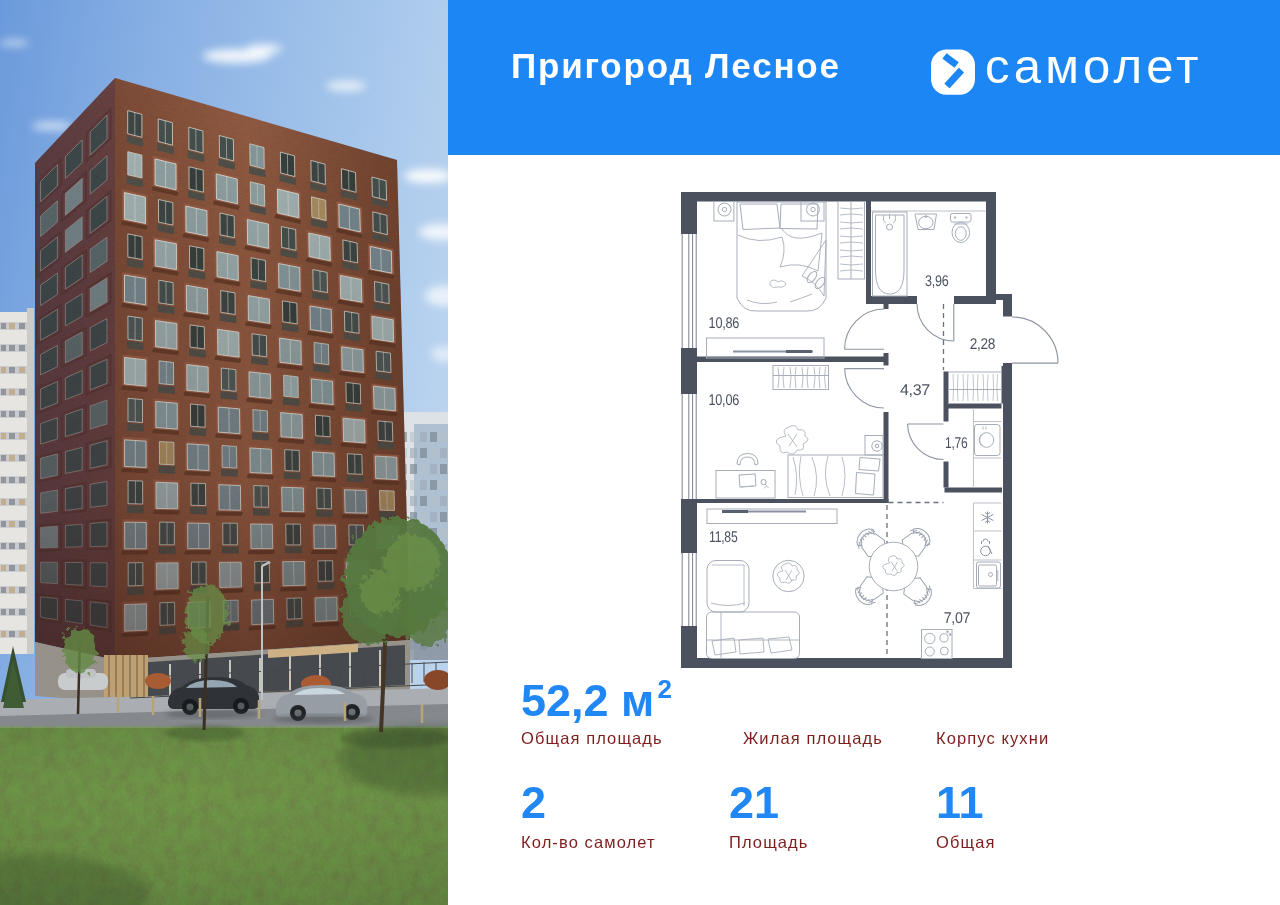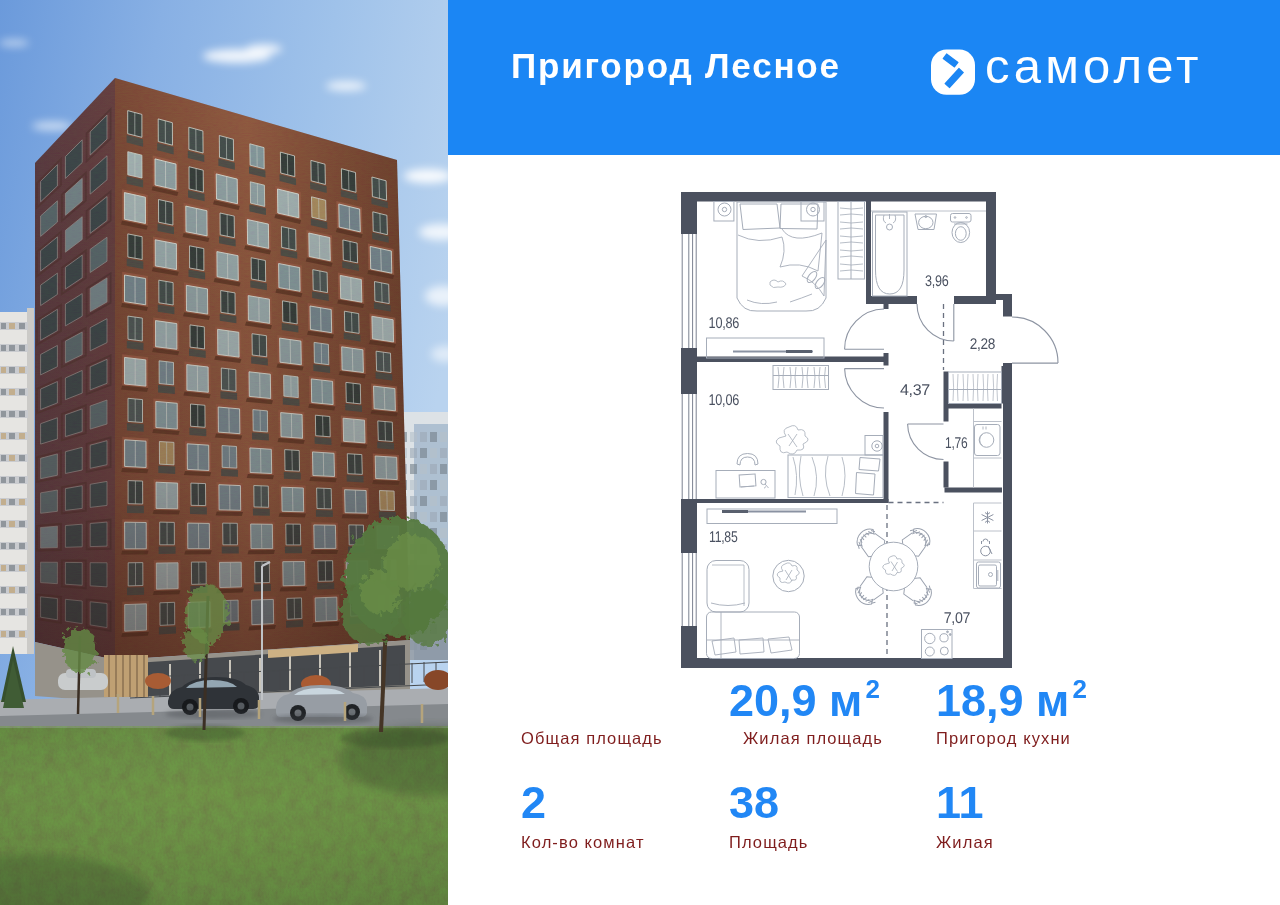--- a/index.html
+++ b/index.html
@@ -1200,29 +1200,28 @@
 
 <text x="708.5" y="405" textLength="30.5" lengthAdjust="spacingAndGlyphs">10,06</text>
 
 <text x="709" y="541.5" textLength="28.5" lengthAdjust="spacingAndGlyphs">11,85</text>
 
 <text x="943.7" y="622.5" textLength="26.5" lengthAdjust="spacingAndGlyphs">7,07</text>
 </g>
 
 </svg>
 
+<div class="num" style="left:521px;top:675px">52,2 м<sup>2</sup></div>
 <div class="lbl" style="left:521px;top:729px">Общая площадь</div>
 
-<div class="num" style="left:729px;top:675px">20,9 м<sup>2</sup></div>
 <div class="lbl" style="left:743px;top:729px">Жилая площадь</div>
 
-<div class="num" style="left:936px;top:675px">18,9 м<sup>2</sup></div>
-<div class="lbl" style="left:936px;top:729px">Пригород кухни</div>
+<div class="lbl" style="left:936px;top:729px">Корпус кухни</div>
 
 <div class="num" style="left:521px;top:777px">2</div>
-<div class="lbl" style="left:521px;top:833px">Кол-во комнат</div>
-
-<div class="num" style="left:729px;top:777px">38</div>
+<div class="lbl" style="left:521px;top:833px">Кол-во самолет</div>
+
+<div class="num" style="left:729px;top:777px">21</div>
 <div class="lbl" style="left:729px;top:833px">Площадь</div>
 
 <div class="num" style="left:936px;top:777px">11</div>
-<div class="lbl" style="left:936px;top:833px">Жилая</div>
+<div class="lbl" style="left:936px;top:833px">Общая</div>
 
 </div>
 </body></html>

